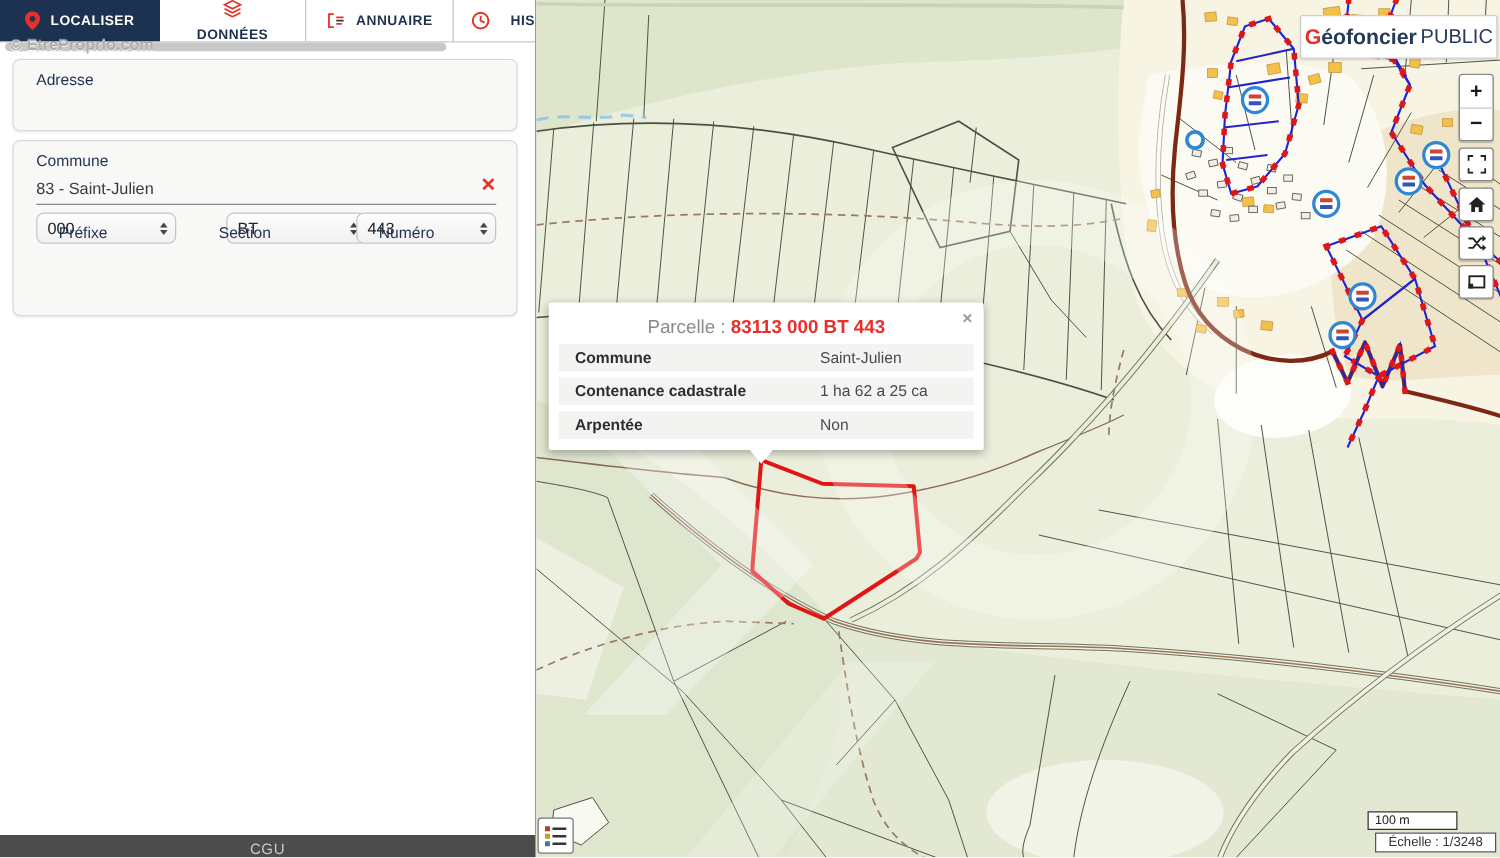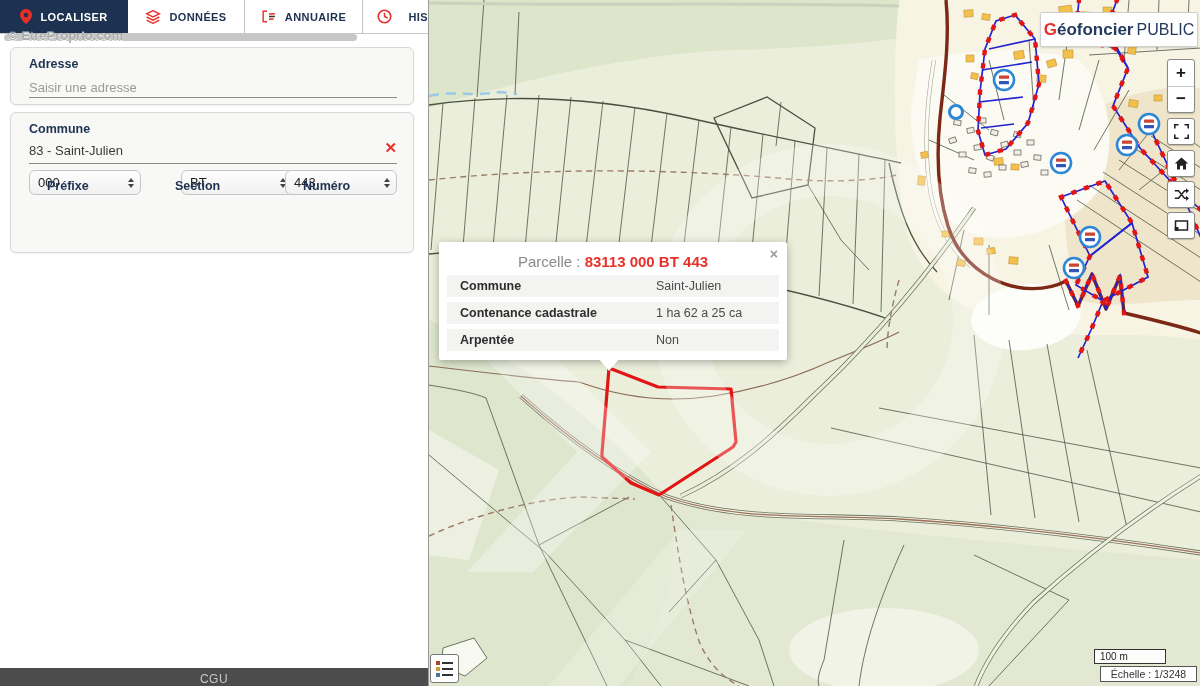--- a/index.html
+++ b/index.html
@@ -6,32 +6,32 @@
   #app{position:relative;width:1200px;height:686px;overflow:hidden;
        font-family:"Liberation Sans",sans-serif;background:#fff;}
   .abs{position:absolute;}
 
   
   #navbar{left:0;top:0;width:428px;height:33px;background:#fff;border-bottom:1px solid #c9c9c9;z-index:6;}
   .tab{position:absolute;top:0;height:33px;display:flex;align-items:center;justify-content:center;gap:8px;
        font-size:11px;font-weight:bold;letter-spacing:.4px;color:#1d3150;cursor:pointer;box-sizing:border-box;}
   .tab .ic{display:flex;align-items:center;}
   #tab-localiser{left:0;width:128px;background:#1d3150;color:#fff;}
-  #tab-donnees{left:128px;width:117px;border-right:1px solid #c2c2c2;}
+  #tab-donnees{left:128px;width:117px;border-right:1px solid #c2c2c2;flex-direction:column;}
   #tab-annuaire{left:245px;width:118px;border-right:1px solid #c2c2c2;}
   #tab-his{left:363px;width:65px;overflow:hidden;justify-content:space-between;padding-left:14px;}
   #tabscroll{left:4px;top:34px;width:353px;height:7px;background:#c7c7c7;border-radius:4px;z-index:6;}
   #wmark{left:8px;top:28px;z-index:7;font-size:13px;font-weight:bold;color:rgba(150,150,150,.75);
          text-shadow:0 1px 0 rgba(255,255,255,.9);}
 
   
   #sidebar{left:0;top:41px;width:428px;height:627px;background:#fff;z-index:5;}
   .panel{position:absolute;left:10px;width:404px;background:#f8f8f6;border:1px solid #d9d9d9;border-radius:6px;
          box-shadow:0 1px 2px rgba(0,0,0,.06);box-sizing:border-box;}
-  .plabel{font-size:12.5px;font-weight:bold;color:#1d3150;}
+  .plabel{font-size:12.5px;font-weight:normal;color:#1d3150;}
   #panel-adresse{top:6px;height:58px;}
   #panel-adresse .plabel{position:absolute;left:18px;top:9px;}
   #adresse-input{position:absolute;left:18px;top:30px;width:368px;border:none;border-bottom:1px solid #8a8a8a;
          background:transparent;font-size:13px;color:#333;outline:none;padding:2px 0;font-family:"Liberation Sans",sans-serif;}
   #adresse-input::placeholder{color:#9a9a9a;}
   #panel-commune{top:71px;height:141px;}
   #panel-commune .plabel{position:absolute;left:18px;top:9px;}
   #commune-value{position:absolute;left:18px;top:30px;font-size:13px;color:#3a3a3a;}
   #commune-clear{position:absolute;right:16px;top:26px;color:#e8302a;font-size:15px;font-weight:bold;cursor:pointer;}
   #commune-line{position:absolute;left:18px;right:16px;top:50px;border-bottom:1px solid #8a8a8a;}
@@ -434,21 +434,20 @@
       </span>
       <span>HIS</span>
     </div>
   </div>
   <div id="tabscroll" class="abs"></div>
   <div id="wmark" class="abs">© EtreProprio.com</div>
 
   <div id="sidebar" class="abs">
     <div class="panel" id="panel-adresse">
       <span class="plabel">Adresse</span>
-      <input id="adresse-input" type="text" placeholder="Saisir une adresse" style="">
     </div>
     <div class="panel" id="panel-commune">
       <span class="plabel">Commune</span>
       <span id="commune-value">83 - Saint-Julien</span>
       <span id="commune-clear">✕</span>
       <div id="commune-line"></div>
       <div class="fcol" style="left:18px;">
         <span class="plabel">Préfixe</span>
         <div class="selbox">
           <span class="val">000</span>

